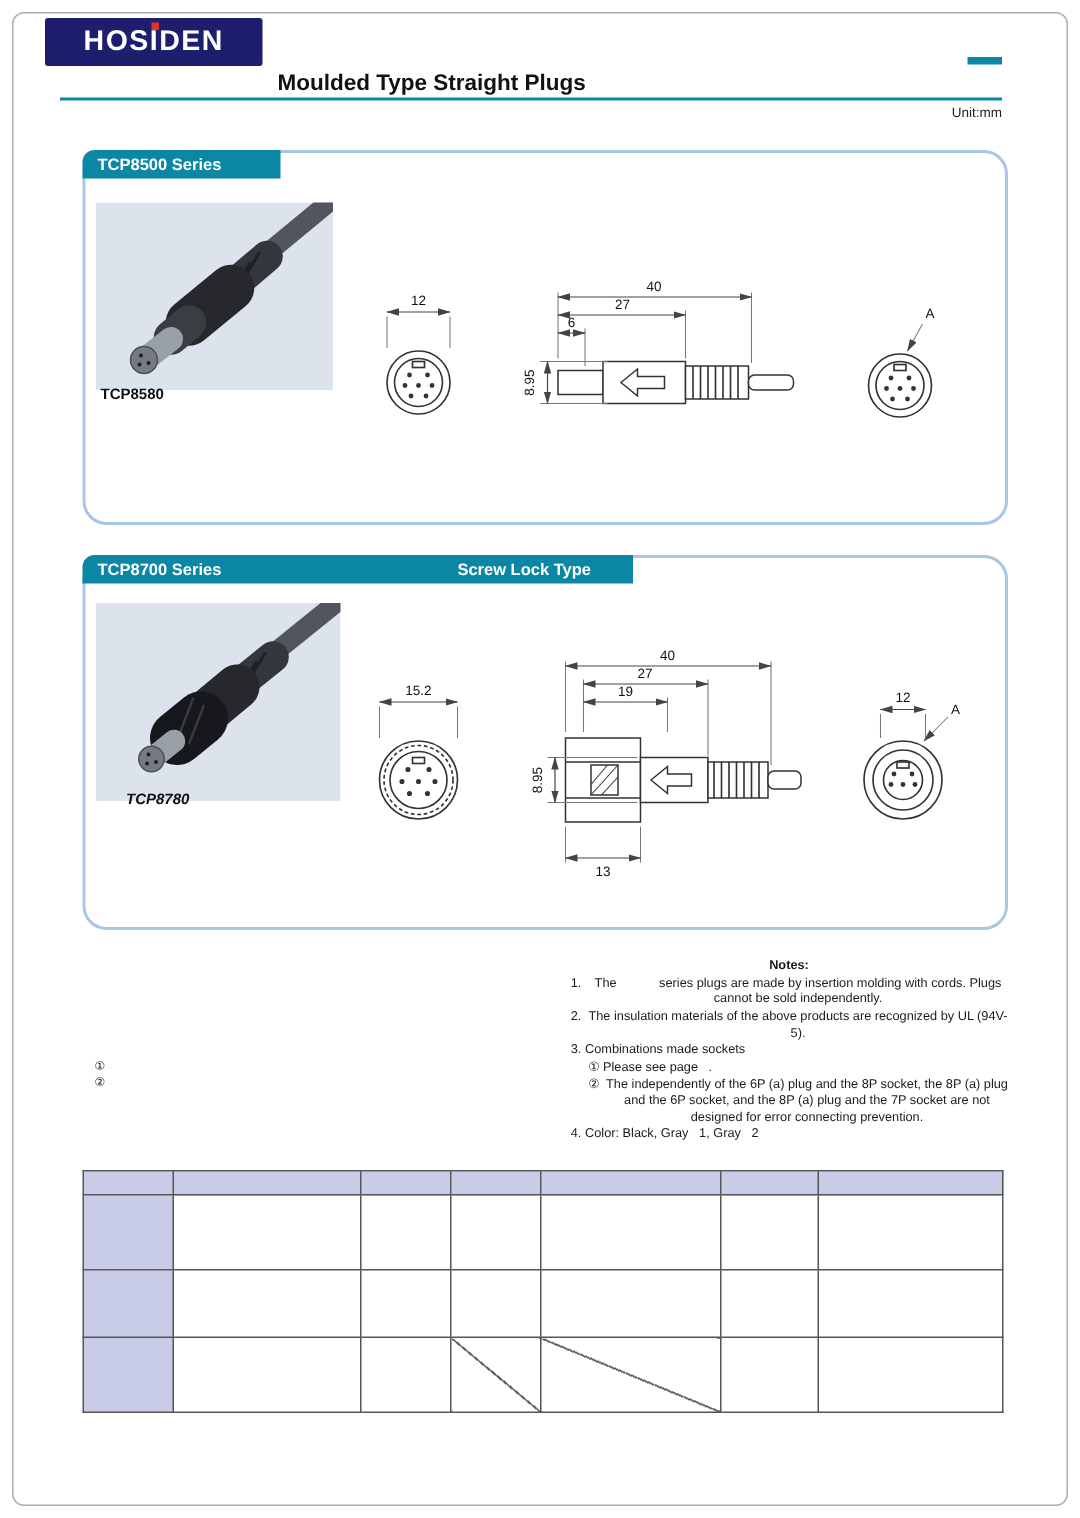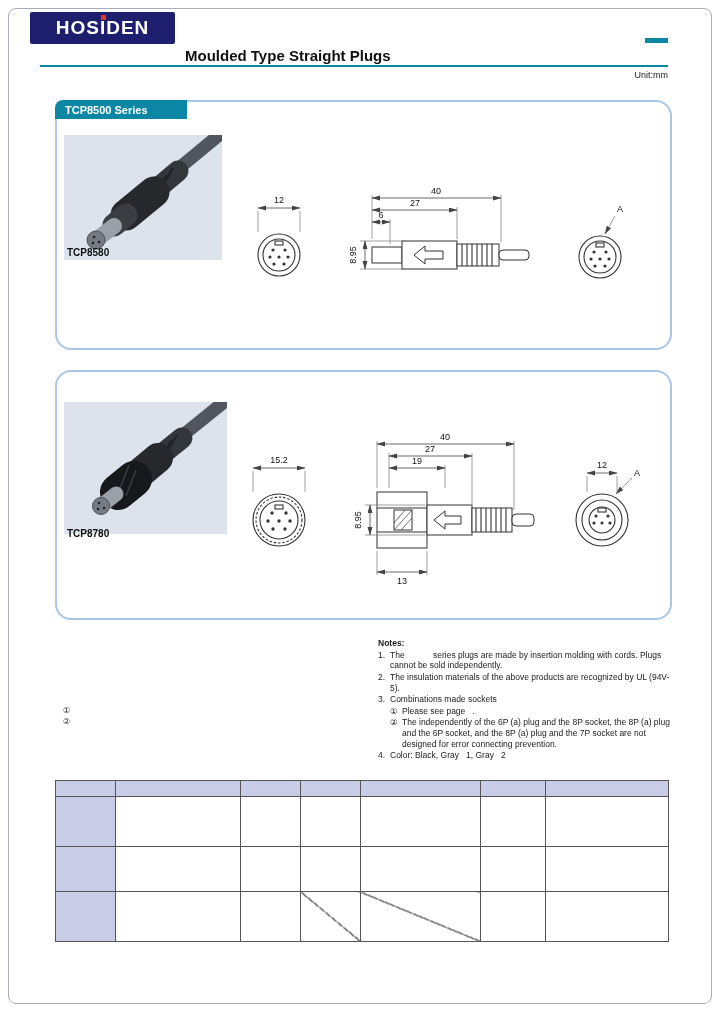--- a/index.html
+++ b/index.html
@@ -31,21 +31,21 @@
   .photo-caption{font-size:10px;font-weight:bold;color:#101010;}
 
   .ol{fill:none;stroke:#333;stroke-width:1.1;}
   .olf{fill:#ffffff;stroke:#333;stroke-width:1;}
   .thin{stroke:#777;stroke-width:0.7;fill:none;}
   .dim{stroke:#444;stroke-width:0.8;fill:none;}
   .hatch{stroke:#333;stroke-width:0.7;}
   .pin{fill:#333;}
   .dimtxt{font-size:9px;font-family:"Liberation Sans",sans-serif;fill:#111;text-anchor:middle;}
 
-  .notes{left:378px;top:638px;width:296px;font-size:8.5px;color:#1a1a1a;line-height:1.25;}
+  .notes{left:378px;top:638px;width:296px;font-size:8.5px;color:#1a1a1a;line-height:1.25;text-align:center;}
   .notes-heading{font-weight:bold;margin-bottom:1px;}
   .note-line{display:flex;margin-bottom:1px;}
   .note-num{flex:0 0 12px;}
   .note-sub{display:flex;margin:1px 0 1px 12px;}
   .note-marker{flex:0 0 12px;}
   .margin-marks{left:63px;top:705px;font-size:8px;color:#222;line-height:11px;}
 
   .spec-table{left:55px;top:780px;border-collapse:collapse;table-layout:fixed;}
   .spec-table td{border:1px solid #555;padding:0;}
   .spec-table .head td{background:#c9cce6;}
@@ -82,21 +82,21 @@
       <line x1="109" y1="33" x2="101" y2="47" stroke="#1e2024" stroke-width="2"></line>
       <line x1="103" y1="40" x2="95" y2="53" stroke="#1e2024" stroke-width="2"></line>
       <line x1="90" y1="57" x2="62" y2="80" stroke="#26282c" stroke-width="31" stroke-linecap="round"></line>
       <line x1="62" y1="80" x2="50" y2="90" stroke="#3a3d42" stroke-width="23" stroke-linecap="round"></line>
       <line x1="50" y1="91" x2="36" y2="102" stroke="#9aa0a8" stroke-width="16" stroke-linecap="round"></line>
       <circle cx="32" cy="105" r="9" fill="#767b83" stroke="#4a4e55" stroke-width="1"></circle>
       <circle cx="30" cy="102" r="1.3" fill="#1d1f22"></circle>
       <circle cx="35" cy="107" r="1.3" fill="#1d1f22"></circle>
       <circle cx="29" cy="108" r="1.3" fill="#1d1f22"></circle>
     </svg>
-    <div class="abs photo-caption" style="left:10px;top:145px;">TCP8580</div>
+    <div class="abs photo-caption" style="left:10px;top:156px;">TCP8580</div>
 
     <svg class="abs" style="left:172px;top:82px;" width="440" height="122" viewBox="0 0 440 122">
       <defs>
         <marker id="arw1" markerWidth="9" markerHeight="6" refX="8" refY="2.5" orient="auto-start-reverse" markerUnits="userSpaceOnUse">
           <path d="M0,0 L8.5,2.5 L0,5 Z" fill="#444"></path>
         </marker>
       </defs>
 
       <g>
         <circle cx="50" cy="71" r="21" class="ol"></circle>
@@ -159,38 +159,42 @@
         <circle cx="380" cy="75" r="1.6" class="pin"></circle>
         <circle cx="366" cy="82" r="1.6" class="pin"></circle>
           <circle cx="376" cy="82" r="1.6" class="pin"></circle>
         <line x1="386" y1="32" x2="376" y2="50" class="thin" marker-end="url(#arw1)"></line>
         <text x="391" y="28" class="dimtxt">A</text>
       </g>
     </svg>
   </div>
 
   <div class="abs section-box sec2">
+    <div class="abs section-tab tab2">
+      <span class="section-label">TCP8700 Series</span>
+      <span class="section-subtitle">Screw Lock Type</span>
+    </div>
 
     <svg class="abs photo" style="left:7px;top:30px;" width="163" height="132" viewBox="0 0 163 132">
       <rect width="163" height="132" fill="#dce3ec"></rect>
       <line x1="165" y1="-4" x2="108" y2="42" stroke="#51565e" stroke-width="13"></line>
       <line x1="118" y1="36" x2="92" y2="57" stroke="#33363b" stroke-width="21" stroke-linecap="round"></line>
       <line x1="113" y1="33" x2="105" y2="46" stroke="#1e2024" stroke-width="2"></line>
       <line x1="107" y1="39" x2="99" y2="52" stroke="#1e2024" stroke-width="2"></line>
       <line x1="94" y1="56" x2="70" y2="76" stroke="#26282c" stroke-width="30" stroke-linecap="round"></line>
       <line x1="70" y1="77" x2="54" y2="90" stroke="#17181b" stroke-width="36" stroke-linecap="round"></line>
       <line x1="72" y1="68" x2="62" y2="94" stroke="#3a3d42" stroke-width="1.5"></line>
       <line x1="65" y1="63" x2="55" y2="89" stroke="#3a3d42" stroke-width="1.5"></line>
       <line x1="52" y1="92" x2="42" y2="100" stroke="#9aa0a8" stroke-width="15" stroke-linecap="round"></line>
       <circle cx="37" cy="104" r="8.5" fill="#767b83" stroke="#4a4e55" stroke-width="1"></circle>
       <circle cx="35" cy="101" r="1.3" fill="#1d1f22"></circle>
       <circle cx="40" cy="106" r="1.3" fill="#1d1f22"></circle>
       <circle cx="34" cy="107" r="1.3" fill="#1d1f22"></circle>
     </svg>
-    <div class="abs photo-caption" style="left:10px;top:156px;">TCP8780</div>
+    <div class="abs photo-caption" style="left:27px;top:156px;font-style:italic;">TCP8780</div>
 
     <svg class="abs" style="left:172px;top:58px;" width="440" height="182" viewBox="0 0 440 182">
       <defs>
         <marker id="arw2" markerWidth="9" markerHeight="6" refX="8" refY="2.5" orient="auto-start-reverse" markerUnits="userSpaceOnUse">
           <path d="M0,0 L8.5,2.5 L0,5 Z" fill="#444"></path>
         </marker>
       </defs>
 
       <g>
         <circle cx="50" cy="90" r="26" class="ol"></circle>

